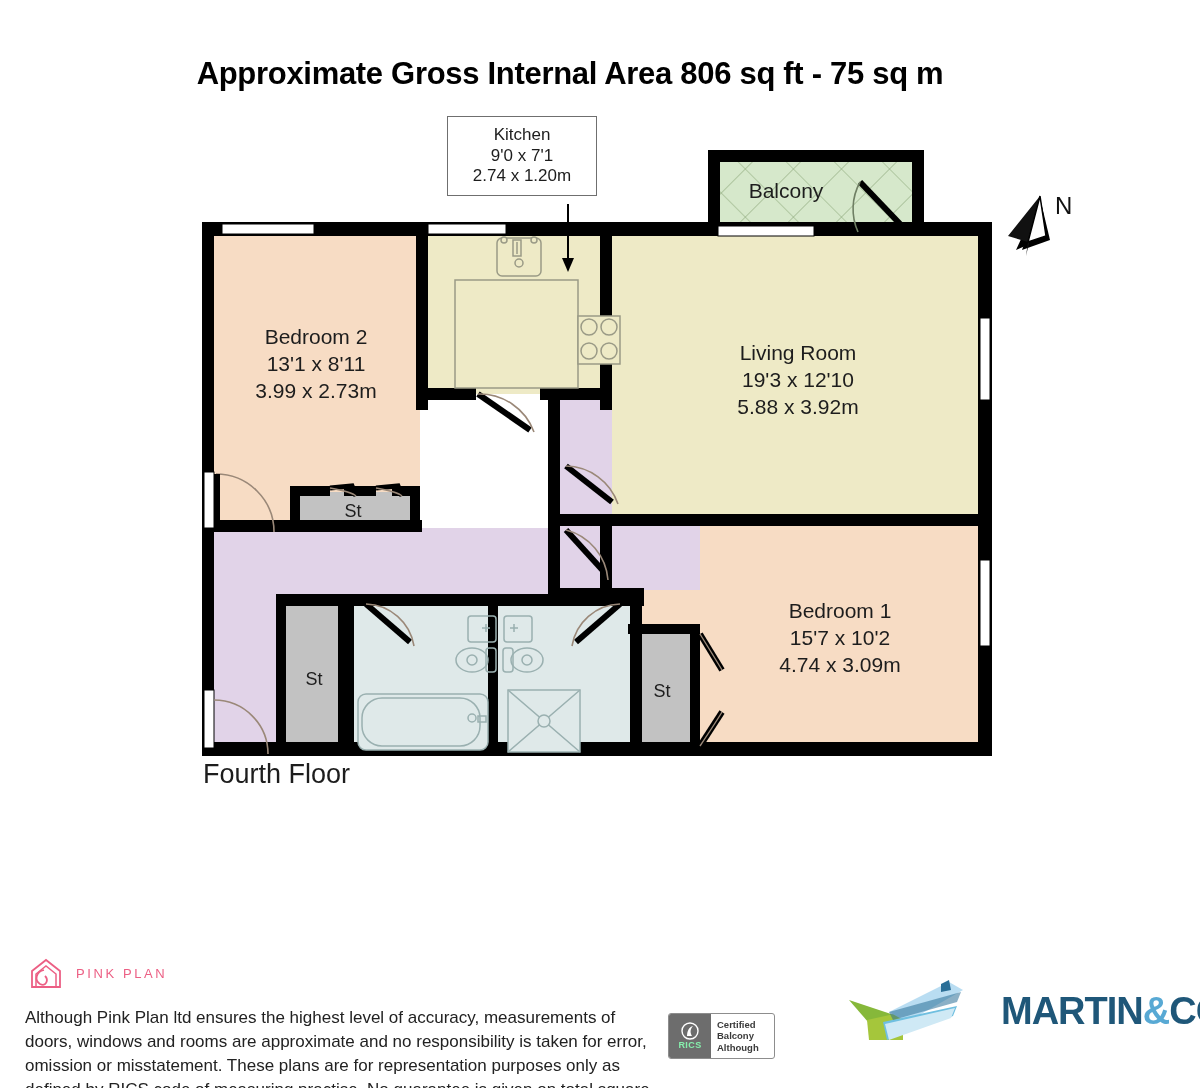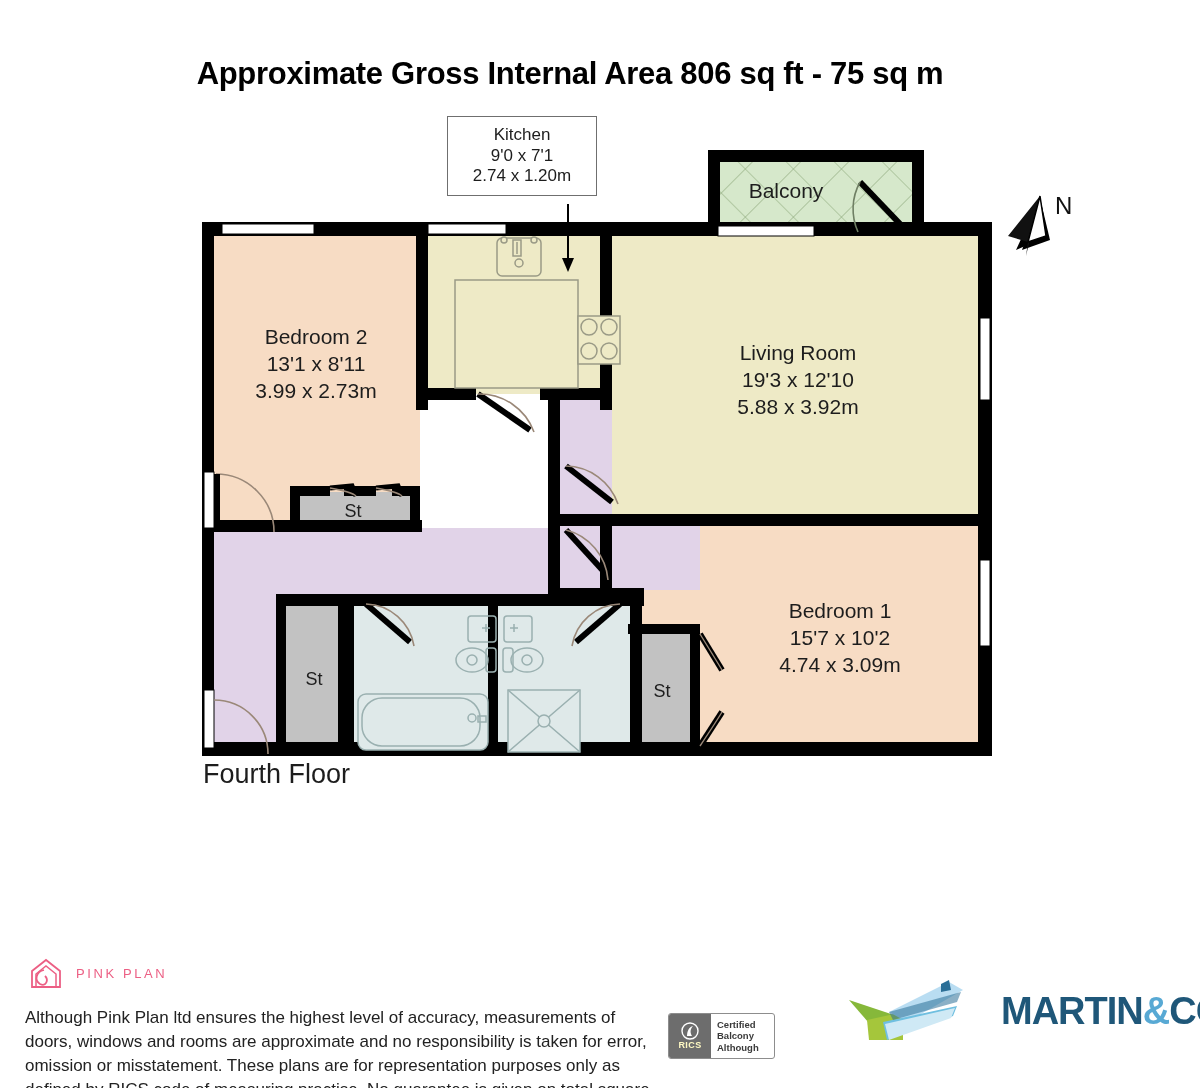--- a/index.html
+++ b/index.html
@@ -41,21 +41,21 @@
     position:absolute;left:25px;top:76px;width:630px;
     font-size:17px;line-height:1.42;color:#222;
   }
   .rics-badge{
     position:absolute;left:668px;top:1013px;
     width:105px;height:44px;
     border:1px solid #8d8d8d;border-radius:3px;
     background:#ffffff;display:flex;overflow:hidden;
   }
   .rics-mark{width:42px;background:#6d6d6d;display:flex;flex-direction:column;
-    align-items:center;justify-content:center;color:#fef9c3;}
+    align-items:center;justify-content:center;color:#86efac;}
   .rics-mark-text{font-size:9px;font-weight:bold;letter-spacing:.4px;}
   .rics-text{flex:1;display:flex;flex-direction:column;justify-content:center;
     padding-left:6px;font-size:9.5px;line-height:1.18;color:#3a3a3a;font-weight:bold;}
   .mc-wrap{position:absolute;left:845px;top:978px;display:flex;align-items:center;gap:6px;}
   .mc-text{font-size:38px;font-weight:bold;letter-spacing:-1px;color:#1f5779;}
   .mc-amp{color:#58a9d4;}
 </style>
 </head>
 <body>
 

